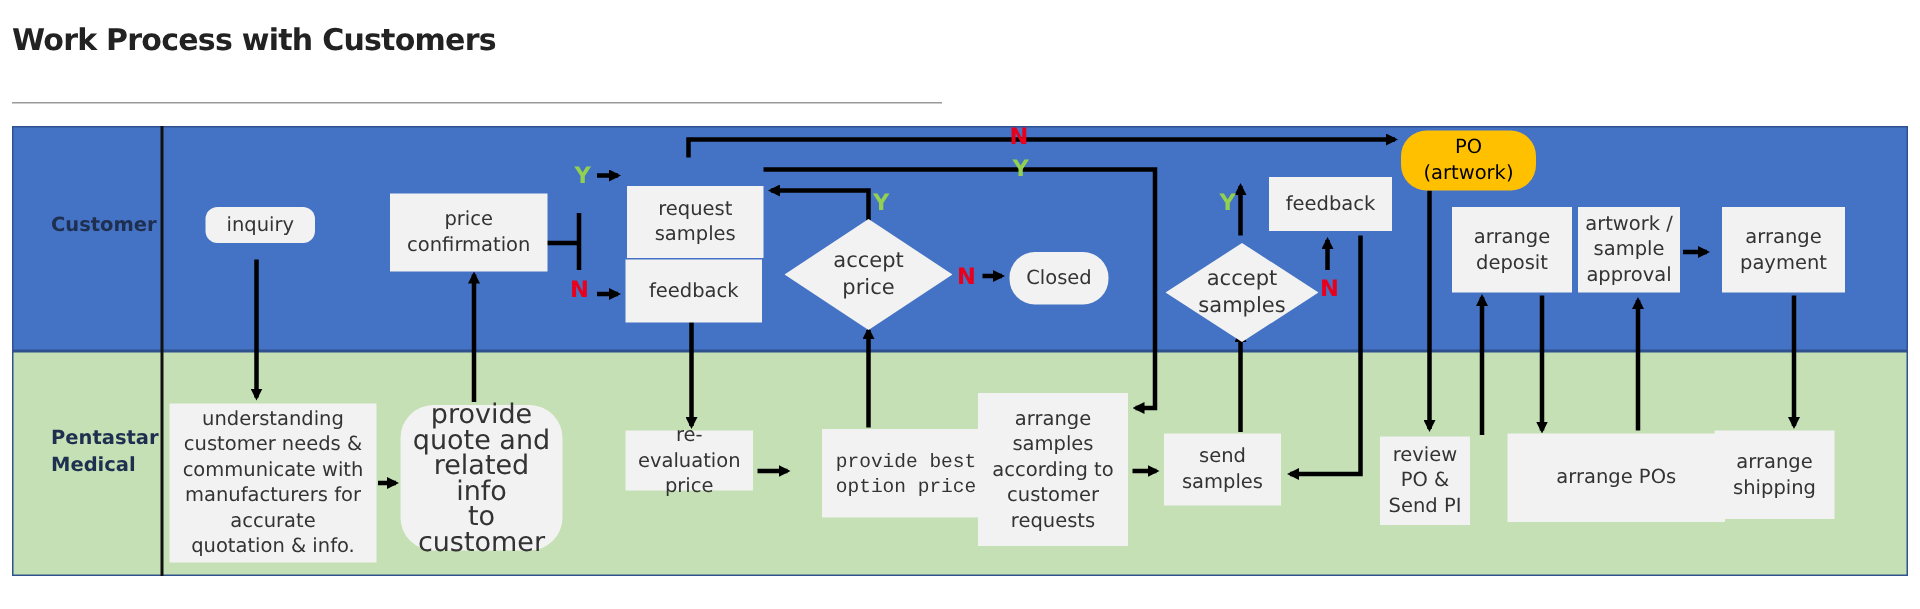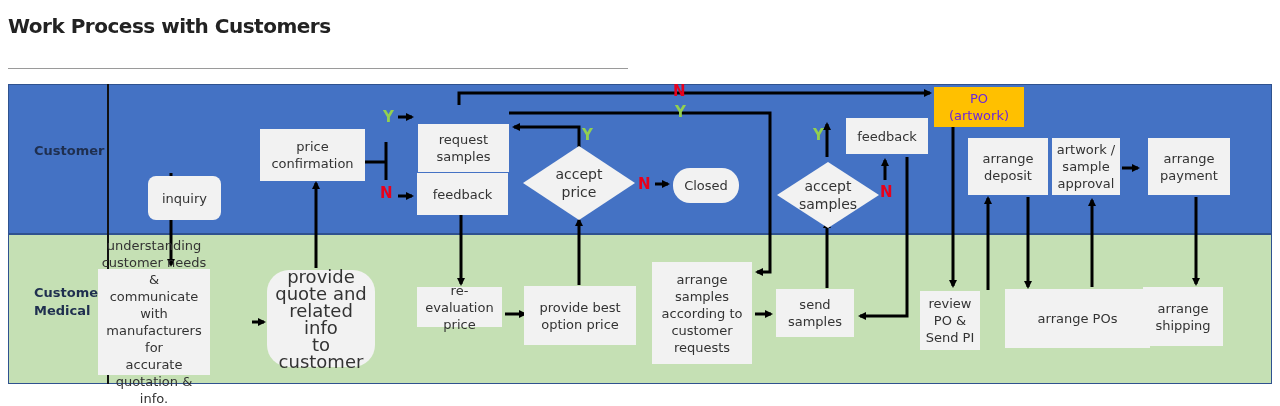--- a/index.html
+++ b/index.html
@@ -6,40 +6,40 @@
   body { width:1280px; height:406px; position:relative; overflow:hidden; font-family:"DejaVu Sans", "Liberation Sans", sans-serif; }
   .title { position:absolute; left:8px; top:14px; font-size:20px; font-weight:bold; color:#222; letter-spacing:-0.5px; }
   .rule { position:absolute; left:8px; top:68px; width:620px; height:1px; background:#9a9a9a; }
   .lane-cust { position:absolute; left:8px; top:84px; width:1264px; height:150px; background:#4472c4; border:1px solid #2f528f; box-sizing:border-box; }
   .lane-pent { position:absolute; left:8px; top:234px; width:1264px; height:150px; background:#c5e0b4; border:1px solid #2f528f; box-sizing:border-box; }
   .lane-sep { position:absolute; left:107px; top:84px; width:2px; height:300px; background:#111; }
   .lane-label { position:absolute; font-size:13px; font-weight:bold; color:#1f2f4f; text-align:left; line-height:18px; }
   .box { position:absolute; background:#f2f2f2; color:#333; font-size:13px; line-height:17px; text-align:center; display:flex; align-items:center; justify-content:center; box-sizing:border-box; padding:0 3px; white-space:pre-line; }
   .round { border-radius:8px; }
   .round-lg { border-radius:22px; }
-  .orange { background:#ffc000; color:#6d28d9; }
+  .orange { background:#ffc000; color:#000000;border-radius:17px; }
   .diamond-wrap { position:absolute; }
   .diamond-text { position:absolute; left:0; top:0; width:100%; height:100%; display:flex; align-items:center; justify-content:center; text-align:center; font-size:14px; line-height:18px; color:#333; white-space:pre-line; }
   .yn { position:absolute; font-size:15px; font-weight:bold; }
   .y { color:#92d050; }
   .n { color:#e8001c; }
   svg.arrows { position:absolute; left:0; top:0; }
 </style>
 </head>
 <body>
 
 <div class="title">Work Process with Customers</div>
 <div class="rule"></div>
 
 <div class="lane-cust"></div>
 <div class="lane-pent"></div>
 <div class="lane-sep"></div>
 
 <div class="lane-label" style="left:34px;top:142px;">Customer</div>
-<div class="lane-label" style="left:34px;top:284px;white-space:pre-line;">Customers
+<div class="lane-label" style="left:34px;top:284px;white-space:pre-line;">Pentastar
 Medical</div>
 
 <svg class="arrows" width="1280" height="406">
   <defs>
     <marker id="ah" markerWidth="8" markerHeight="8" refX="6" refY="4" orient="auto" markerUnits="userSpaceOnUse">
       <path d="M0,0 L8,4 L0,8 z" fill="#000"></path>
     </marker>
   </defs>
   <g stroke="#000" stroke-width="3" fill="none">
     <path d="M171,173 L171,265" marker-end="url(#ah)"></path>
@@ -62,21 +62,21 @@
     <path d="M907,157 L907,316 L860,316" marker-end="url(#ah)"></path>
     <path d="M953,127 L953,286" marker-end="url(#ah)"></path>
     <path d="M988,290 L988,198" marker-end="url(#ah)"></path>
     <path d="M1028,197 L1028,287" marker-end="url(#ah)"></path>
     <path d="M1092,287 L1092,200" marker-end="url(#ah)"></path>
     <path d="M1122,168 L1138,168" marker-end="url(#ah)"></path>
     <path d="M1196,197 L1196,284" marker-end="url(#ah)"></path>
   </g>
 </svg>
 
-<div class="box round" style="left:148px;top:138px;width:73px;height:44px;margin-top:38px;">inquiry</div>
+<div class="box round" style="left:137px;top:138px;width:73px;height:24px;">inquiry</div>
 <div class="box" style="left:260px;top:129px;width:105px;height:52px;">price
 confirmation</div>
 <div class="yn y" style="left:383px;top:108px;">Y</div>
 <div class="yn n" style="left:380px;top:184px;">N</div>
 <div class="box" style="left:418px;top:107px;width:91px;height:48px;margin-top:17px;">request
 samples</div>
 <div class="box" style="left:417px;top:173px;width:91px;height:42px;">feedback</div>
 
 <div class="diamond-wrap" style="left:523px;top:146px;width:112px;height:74px;">
   <svg width="112" height="74">
@@ -106,35 +106,35 @@
 <div class="box orange" style="left:934px;top:87px;width:90px;height:40px;">PO
 (artwork)</div>
 <div class="box" style="left:968px;top:138px;width:80px;height:57px;">arrange
 deposit</div>
 <div class="box" style="left:1052px;top:138px;width:68px;height:57px;">artwork /
 sample
 approval</div>
 <div class="box" style="left:1148px;top:138px;width:82px;height:57px;">arrange
 payment</div>
 
-<div class="box" style="left:98px;top:269px;width:112px;height:106px;">understanding
+<div class="box" style="left:113px;top:269px;width:138px;height:106px;">understanding
 customer needs &amp;
 communicate with
 manufacturers for
 accurate
 quotation &amp; info.</div>
 <div class="box round-lg" style="left:267px;top:270px;width:108px;height:97px;font-size:18px;">provide
 quote and
 related info
 to
 customer</div>
 <div class="box" style="left:417px;top:287px;width:85px;height:40px;">re-
 evaluation
 price</div>
-<div class="box" style="left:524px;top:286px;width:112px;height:59px;">provide best
+<div class="box" style="left:548px;top:286px;width:112px;height:59px;font-family:Liberation Mono, monospace;">provide best
 option price</div>
 <div class="box" style="left:652px;top:262px;width:100px;height:102px;">arrange
 samples
 according to
 customer
 requests</div>
 <div class="box" style="left:776px;top:289px;width:78px;height:48px;">send
 samples</div>
 <div class="box" style="left:920px;top:291px;width:60px;height:59px;">review
 PO &amp;

